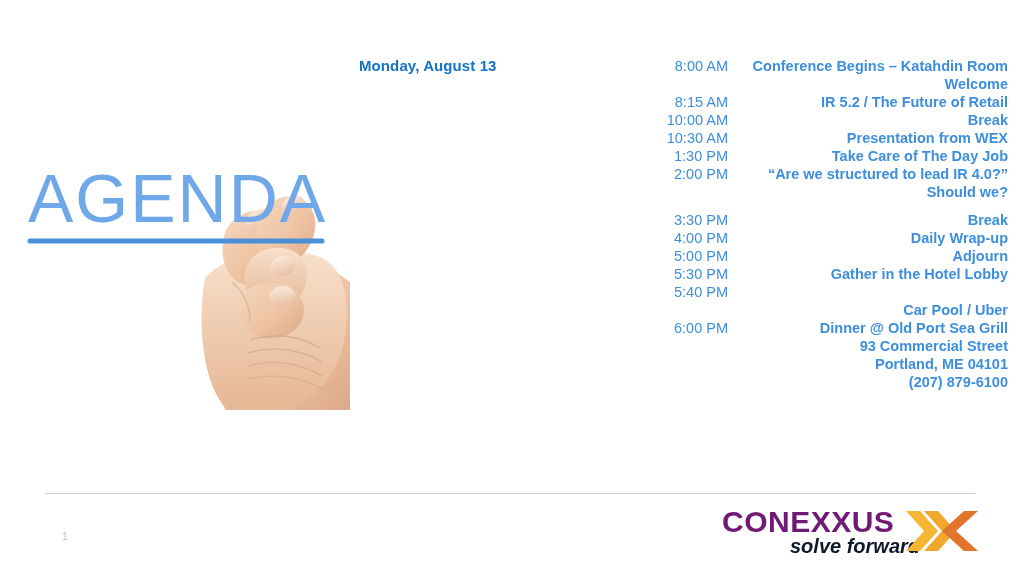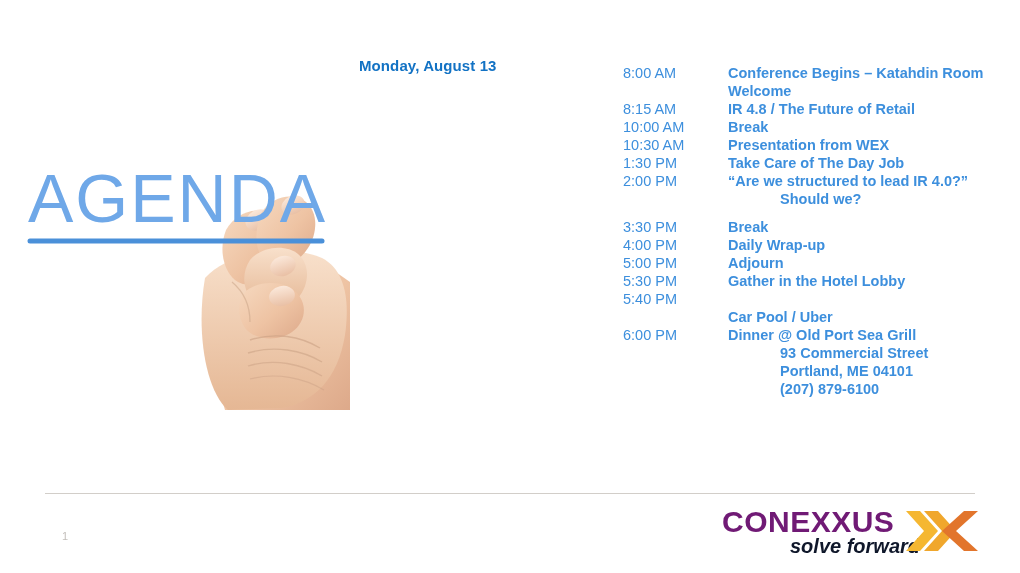--- a/index.html
+++ b/index.html
@@ -43,22 +43,23 @@
     font-weight: bold;
     color: #1272c4;
     letter-spacing: 0.1px;
     white-space: nowrap;
   }
 
   
   #agenda-table {
     position: absolute;
     left: 623px;
-    top: 64px;
+    top: 57px;
     width: 385px;
+    text-align: right;
   }
   .agenda-row {
     display: flex;
     align-items: flex-start;
     min-height: 18px;
   }
   .agenda-row.spacer {
     height: 10px;
     min-height: 10px;
   }
@@ -198,21 +199,21 @@
       <div class="agenda-row">
         <div class="agenda-time">8:00 AM</div>
         <div class="agenda-desc">Conference Begins – Katahdin Room</div>
       </div>
       <div class="agenda-row">
         <div class="agenda-time"></div>
         <div class="agenda-desc">Welcome</div>
       </div>
       <div class="agenda-row">
         <div class="agenda-time">8:15 AM</div>
-        <div class="agenda-desc">IR 4.8 / The Future of Retail</div>
+        <div class="agenda-desc">IR 5.2 / The Future of Retail</div>
       </div>
       <div class="agenda-row">
         <div class="agenda-time">10:00 AM</div>
         <div class="agenda-desc">Break</div>
       </div>
       <div class="agenda-row">
         <div class="agenda-time">10:30 AM</div>
         <div class="agenda-desc">Presentation from WEX</div>
       </div>
       <div class="agenda-row">

